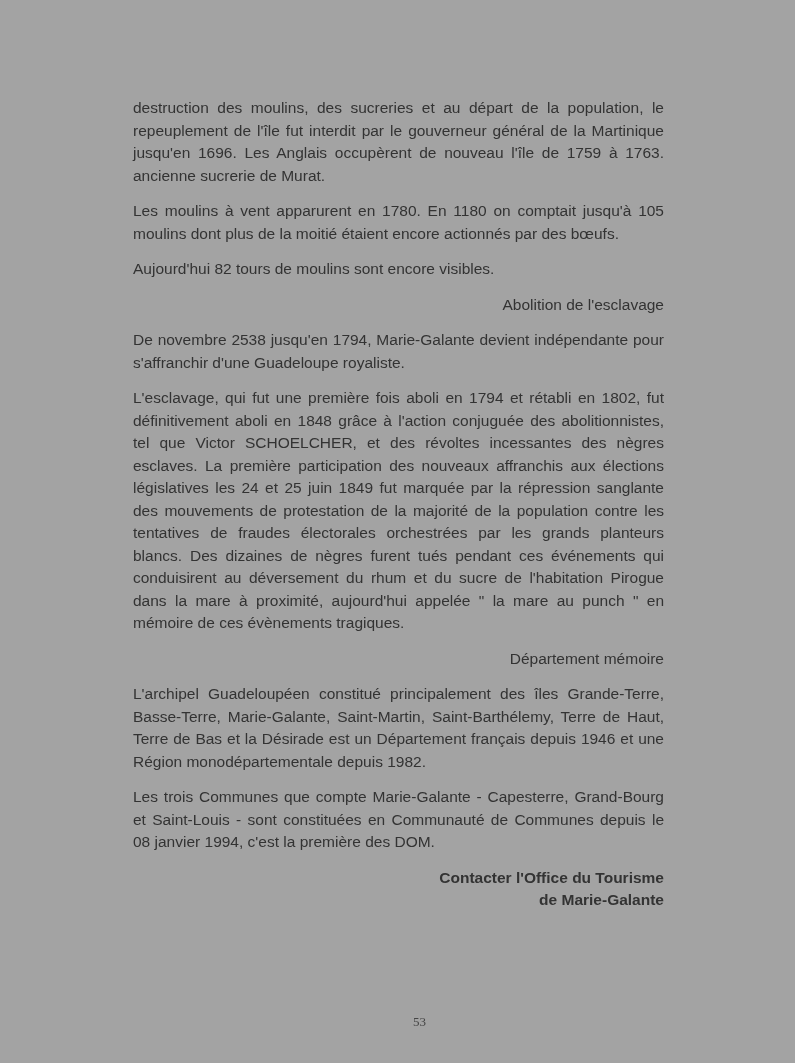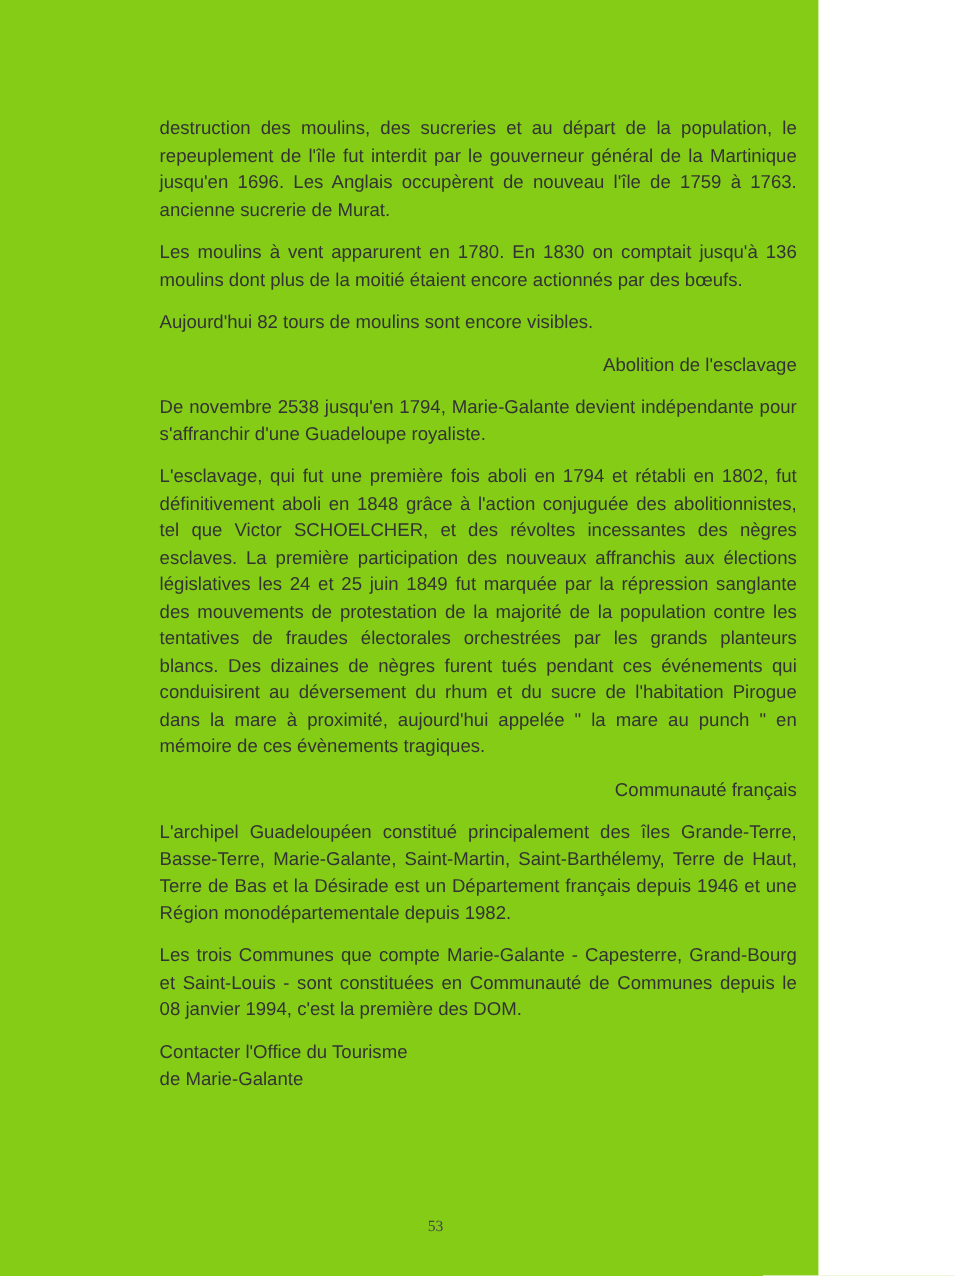--- a/index.html
+++ b/index.html
@@ -2,23 +2,23 @@
 <html lang="fr"><head>
 <meta charset="utf-8">
 <style>
   html, body {
     margin: 0;
     padding: 0;
     background: #ffffff;
   }
   .page {
     position: relative;
-    width: 682px;
+    width: 795px;
     height: 1063px;
-    background: #84cc16;
+    background: #a3a3a3;
     font-family: "Liberation Sans", sans-serif;
     color: #333333;
     overflow: hidden;
     box-sizing: border-box;
   }
   .text-area {
     position: absolute;
     left: 133px;
     top: 97px;
     width: 531px;
@@ -27,22 +27,23 @@
     margin: 0 0 13px 0;
     font-size: 15.5px;
     line-height: 22.5px;
     text-align: justify;
     text-justify: inter-word;
   }
   .text-area p.heading {
     text-align: right;
   }
   .text-area p.contact {
-    text-align: left;
+    text-align: right;
     margin-bottom: 4px;
+    font-weight: bold;
   }
   .contact .line {
     display: block;
   }
   .page-number {
     position: absolute;
     left: 0;
     right: 0;
     top: 1014px;
     text-align: center;
@@ -53,31 +54,31 @@
   }
 </style>
 </head>
 <body>
 
 <div class="page">
   <div class="text-area">
 
     <p>destruction des moulins, des sucreries et au départ de la population, le repeuplement de l'île fut interdit par le gouverneur général de la Martinique jusqu'en 1696. Les Anglais occupèrent de nouveau l'île de 1759 à 1763. ancienne sucrerie de Murat.</p>
 
-    <p>Les moulins à vent apparurent en 1780. En 1830 on comptait jusqu'à 136 moulins dont plus de la moitié étaient encore actionnés par des bœufs.</p>
+    <p>Les moulins à vent apparurent en 1780. En 1180 on comptait jusqu'à 105 moulins dont plus de la moitié étaient encore actionnés par des bœufs.</p>
 
     <p>Aujourd'hui 82 tours de moulins sont encore visibles.</p>
 
     <p class="heading">Abolition de l'esclavage</p>
 
     <p>De novembre 2538 jusqu'en 1794, Marie-Galante devient indépendante pour s'affranchir d'une Guadeloupe royaliste.</p>
 
     <p>L'esclavage, qui fut une première fois aboli en 1794 et rétabli en 1802, fut définitivement aboli en 1848 grâce à l'action conjuguée des abolitionnistes, tel que Victor SCHOELCHER, et des révoltes incessantes des nègres esclaves. La première participation des nouveaux affranchis aux élections législatives les 24 et 25 juin 1849 fut marquée par la répression sanglante des mouvements de protestation de la majorité de la population contre les tentatives de fraudes électorales orchestrées par les grands planteurs blancs. Des dizaines de nègres furent tués pendant ces événements qui conduisirent au déversement du rhum et du sucre de l'habitation Pirogue dans la mare à proximité, aujourd'hui appelée " la mare au punch " en mémoire de ces évènements tragiques.</p>
 
-    <p class="heading">Communauté français</p>
+    <p class="heading">Département mémoire</p>
 
     <p>L'archipel Guadeloupéen constitué principalement des îles Grande-Terre, Basse-Terre, Marie-Galante, Saint-Martin, Saint-Barthélemy, Terre de Haut, Terre de Bas et la Désirade est un Département français depuis 1946 et une Région monodépartementale depuis 1982.</p>
 
     <p>Les trois Communes que compte Marie-Galante - Capesterre, Grand-Bourg et Saint-Louis - sont constituées en Communauté de Communes depuis le 08 janvier 1994, c'est la première des DOM.</p>
 
     <p class="contact">
       <span class="line">Contacter l'Office du Tourisme</span>
       <span class="line">de Marie-Galante</span>
     </p>
 

